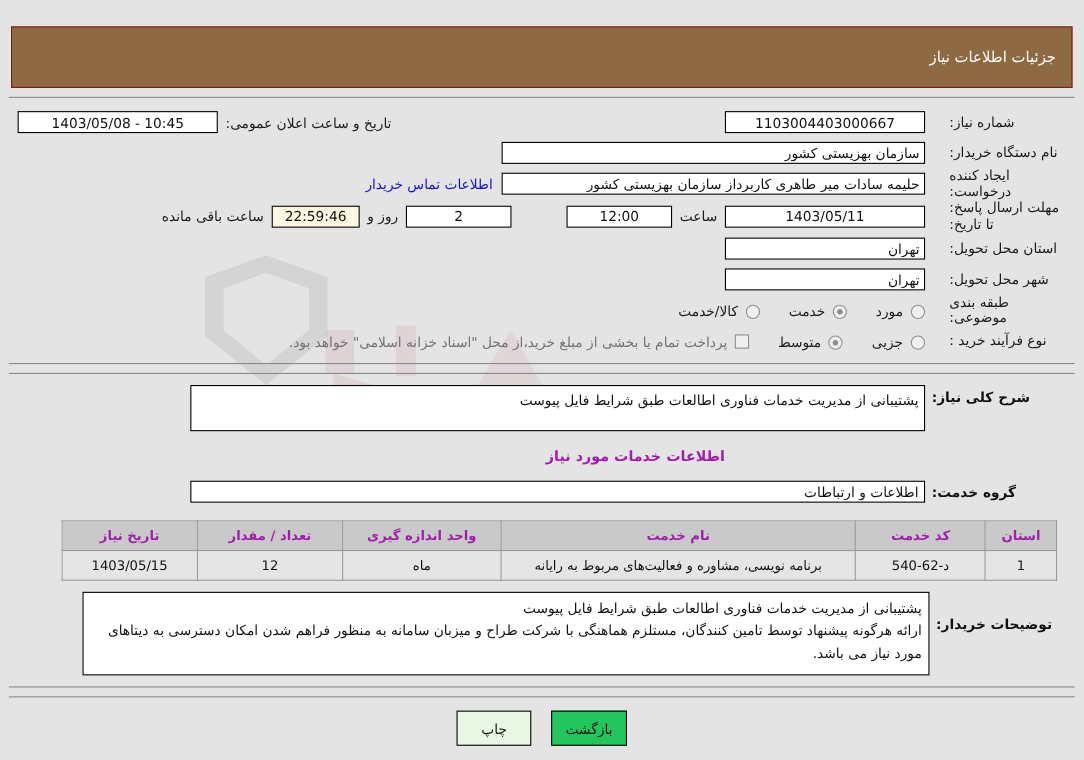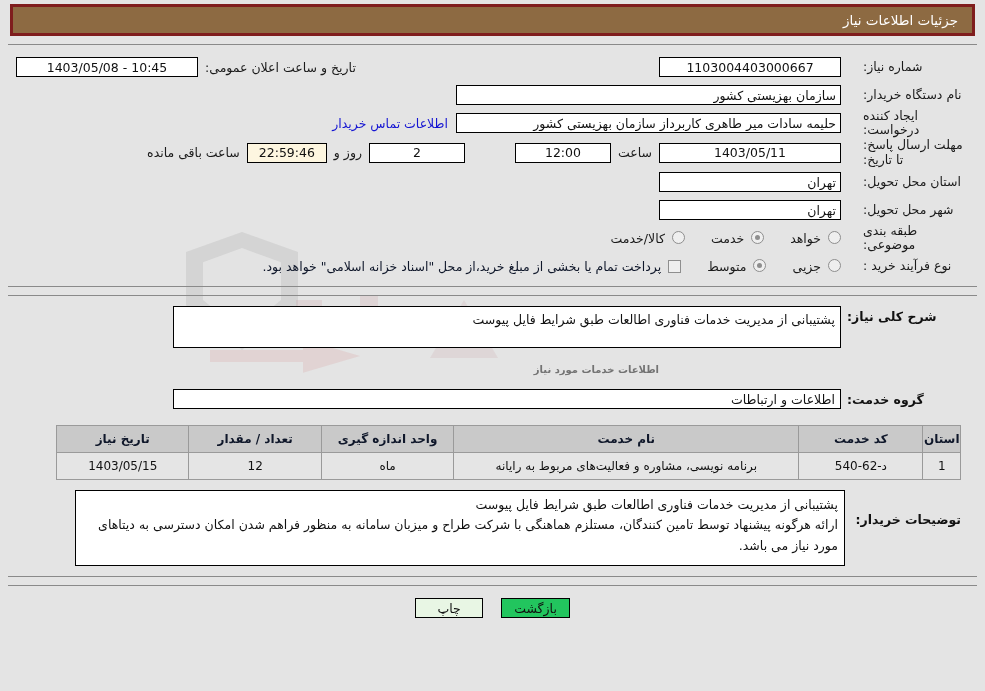--- a/index.html
+++ b/index.html
@@ -77,24 +77,24 @@
     width: 0; height: 0;
     border-left: 34px solid transparent;
     border-right: 34px solid transparent;
     border-bottom: 58px solid rgba(200,160,165,0.20);
   }
 
   #page { position: relative; z-index: 2; }
 
   
   .titlebar {
-    margin: 4px 10px 0 10px;
-    height: 32px;
+    margin: 24px 10px 0 10px;
+    height: 56px;
     background: #8d6a42;
-    border: 3px solid #7f1d1d;
+    border: 1px solid #7f1d1d;
     box-sizing: border-box;
     display: flex;
     align-items: center;
     justify-content: flex-start;
     padding-right: 14px;
   }
   .titlebar .title-text {
     color: #ffffff;
     font-size: 13.5px;
   }
@@ -184,21 +184,21 @@
     align-items: center;
     width: 100%;
   }
   .right-col { display: flex; align-items: center; }
   .left-col  { display: flex; align-items: center; margin-right: auto; }
 
   
   .radio-group { display: flex; align-items: center; }
   .radio-opt {
     display: flex;
-    align-items: flex-start;
+    align-items: flex-end;
     margin-left: 26px;
     white-space: nowrap;
     cursor: pointer;
   }
   .radio-opt .rlabel { font-size: 12.5px; padding-right: 7px; color: #1a1a1a; }
   .radio {
     width: 13px; height: 13px;
     border-radius: 50%;
     border: 1px solid #8e8e8e;
     background: #efefef;
@@ -215,21 +215,21 @@
     background: #8e8e8e;
   }
   .chk {
     width: 13px; height: 13px;
     border: 1px solid #8e8e8e;
     background: #efefef;
     box-sizing: border-box;
     flex: 0 0 13px;
     margin-left: 7px;
   }
-  .note-text { font-size: 12.5px; color: #0f172a; white-space: nowrap; }
+  .note-text { font-size: 12.5px; color: #737373; white-space: nowrap; }
 
   
   .panel.mid { padding: 10px 8px 10px 8px; }
   .ta-row { display: flex; align-items: flex-start; }
   .ta-lbl {
     width: 128px;
     flex: 0 0 128px;
     text-align: left;
     padding-left: 6px;
     padding-top: 3px;
@@ -248,23 +248,23 @@
     padding: 3px 5px;
     text-align: right;
     direction: rtl;
     resize: none;
     outline: none;
     line-height: 1.55;
   }
   textarea.ta-need { width: 668px; height: 42px; }
 
   .section-title {
-    font-size: 10px;
+    font-size: 13px;
     font-weight: bold;
-    color: #737373;
+    color: #a21caf;
     margin: 16px 0 14px 0;
     padding-right: 310px;
   }
   .svc-row { display: flex; align-items: center; }
   .svc-lbl {
     width: 128px;
     flex: 0 0 128px;
     text-align: left;
     padding-left: 6px;
     box-sizing: border-box;
@@ -293,23 +293,23 @@
     width: 905px;
     border-collapse: collapse;
     border: 1px solid #9a9a9a;
     font-size: 12px;
     background: #fff;
   }
   table.items thead th {
     background: #c9c9c9;
     border: 1px solid #9a9a9a;
     font-weight: bold;
-    color: #0f172a;
+    color: #a21caf;
     height: 26px;
-    padding: 0 0;
+    padding: 0 14px;
     text-align: center;
     white-space: nowrap;
   }
   table.items tbody td {
     border: 1px solid #9a9a9a;
     height: 26px;
     padding: 0 6px;
     text-align: center;
     color: #111;
     background: #e5e5e5;
@@ -324,21 +324,21 @@
 
   
   .notes-wrap {
     margin: 10px 8px 0 8px;
     display: flex;
     align-items: flex-start;
   }
   .notes-lbl {
     width: 116px;
     flex: 0 0 116px;
-    text-align: right;
+    text-align: left;
     padding-left: 6px;
     padding-top: 22px;
     box-sizing: border-box;
     font-size: 12.5px;
     font-weight: bold;
     color: #111;
   }
   textarea.ta-notes {
     width: 770px;
     height: 76px;
@@ -361,21 +361,21 @@
     margin-top: 12px;
     display: flex;
     justify-content: center;
     align-items: center;
     gap: 18px;
   }
   .btn {
     font-family: "DejaVu Sans", "Liberation Sans", sans-serif;
     font-size: 12.5px;
     border: 1px solid #000;
-    height: 20px;
+    height: 32px;
     min-width: 68px;
     padding: 0 12px;
     box-sizing: border-box;
     cursor: pointer;
     color: #111;
   }
   .btn-back  { background: #22c55e; }
   .btn-print { background: #e8f6e4; }
 
   .hsep {
@@ -448,21 +448,21 @@
     <div class="row">
       <div class="lbl">شهر محل تحویل:</div>
       <input class="fld w-prov" type="text" readonly="" value="تهران" style="">
     </div>
 
     <div class="row">
       <div class="lbl">طبقه بندی موضوعی:</div>
       <div class="radio-group">
         <label class="radio-opt">
           <span class="radio"></span>
-          <span class="rlabel">خواهد</span>
+          <span class="rlabel">مورد</span>
         </label>
         <label class="radio-opt">
           <span class="radio on"></span>
           <span class="rlabel">خدمت</span>
         </label>
         <label class="radio-opt">
           <span class="radio"></span>
           <span class="rlabel">کالا/خدمت</span>
         </label>
       </div>

